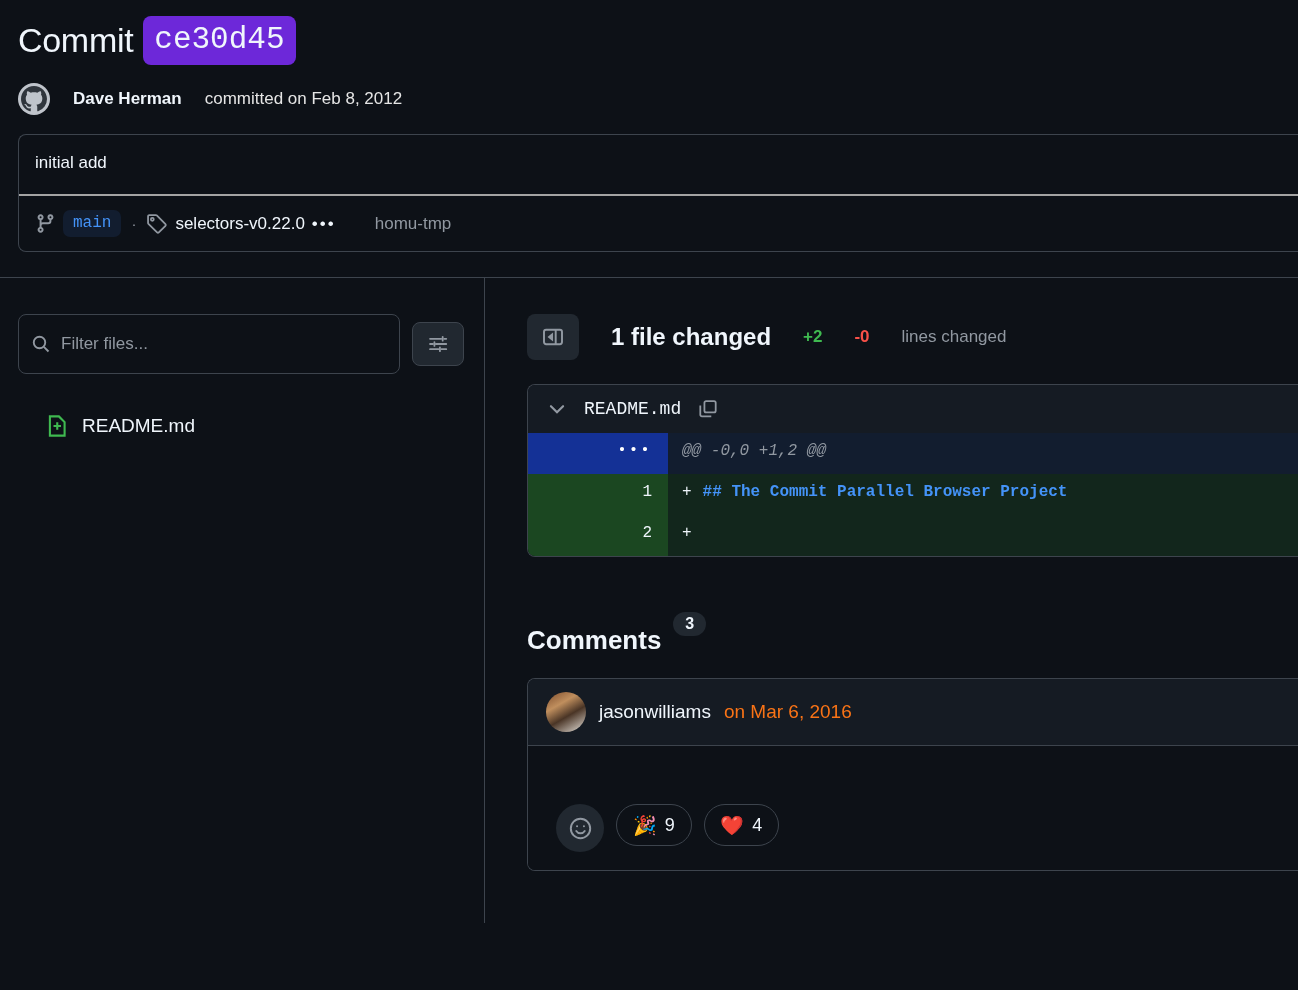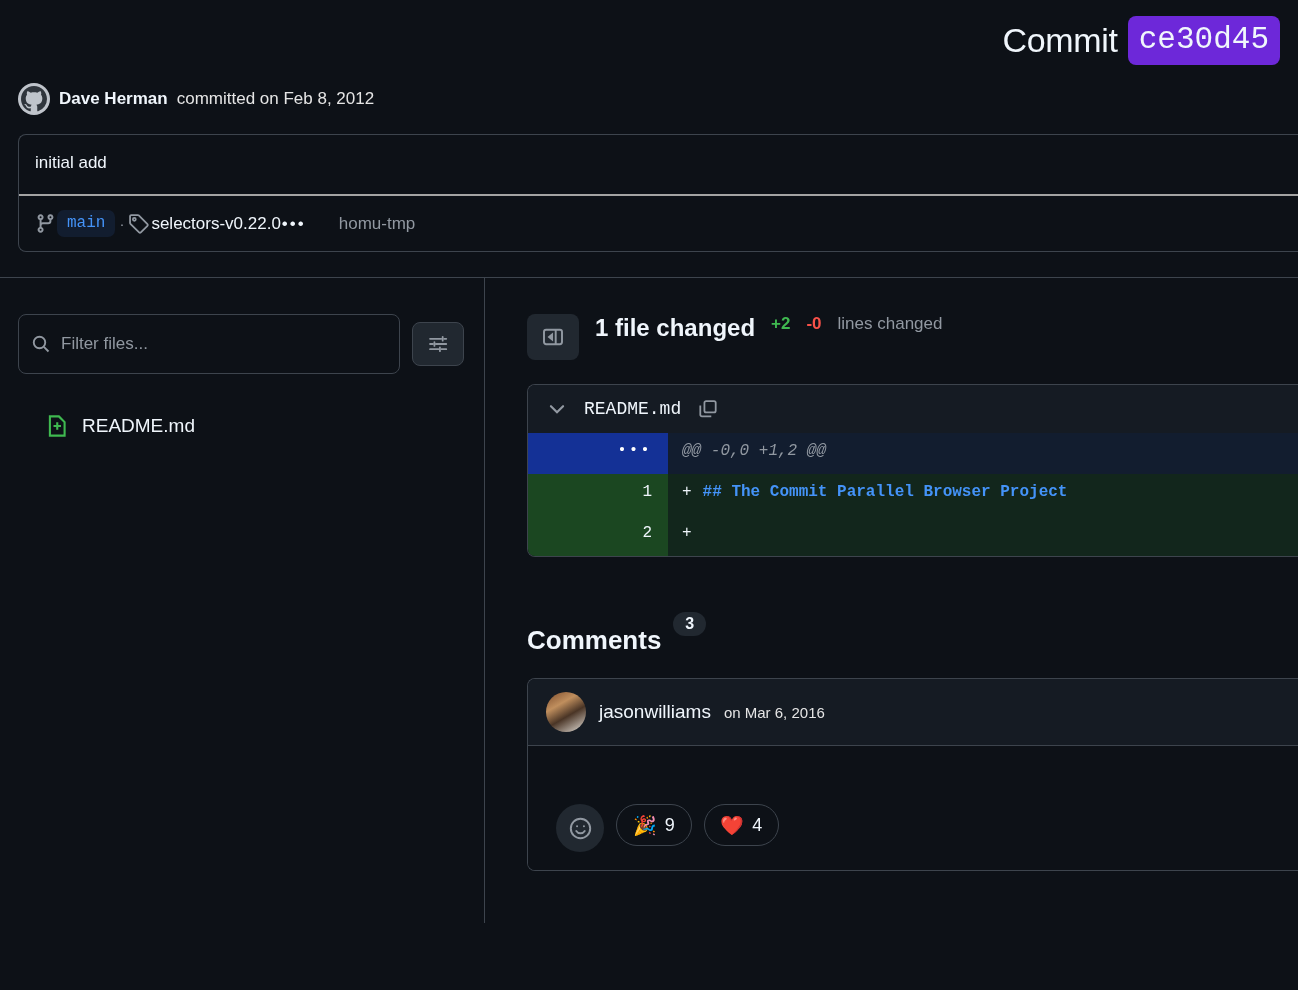--- a/index.html
+++ b/index.html
@@ -8,30 +8,30 @@
     background: #0d1117;
     font-family: "Liberation Sans", sans-serif;
     color: #f0f6fc;
     overflow: hidden;
   }
 
   
   .commit-header { padding: 16px 18px 0 18px; }
   .title-row {
     display: flex; align-items: center; gap: 10px;
-    font-size: 34px; font-weight: 400; line-height: 1.2; justify-content: flex-end;
+    font-size: 34px; font-weight: 400; line-height: 1.2;
   }
   .title-word { color: #f0f6fc; letter-spacing: -0.3px; }
   .sha-chip {
     font-family: "Liberation Mono", monospace;
     font-size: 31px; background: #6d28d9; color: #f0f6fc;
     border-radius: 8px; padding: 5px 11px 7px 11px;
   }
   .author-row {
-    display: flex; align-items: center; gap: 9px;
+    display: flex; align-items: center; gap: 23px;
     margin-top: 18px; font-size: 17px;
   }
   .gh-avatar {
     width: 32px; height: 32px; border-radius: 50%;
     background: #bfc4cb; display: flex; align-items: center;
     justify-content: center; flex: 0 0 auto; overflow: hidden;
   }
   .gh-avatar svg { width: 26px; height: 26px; }
   .author-name { font-weight: bold; color: #f0f6fc; }
   .author-meta { color: #e5e5e5; }
@@ -43,21 +43,21 @@
     border-radius: 8px 0 0 8px; border-right: none;
     background: #0d1117; width: 1281px;
   }
   .msg-body {
     padding: 18px 16px 21px 16px;
     font-family: Liberation Sans, sans-serif;
     font-size: 17px; color: #f0f6fc;
     border-bottom: 2px solid #a3a3a3;
   }
   .msg-meta {
-    display: flex; align-items: center; gap: 1px;
+    display: flex; align-items: center; gap: 7px;
     padding: 14px 16px; font-size: 17px; color: #f0f6fc; text-align: center;
   }
   .icon { display: inline-flex; align-items: center; justify-content: center; }
   .icon svg { display: block; }
   .branch-chip {
     background: #121d2f; color: #4493f8; border-radius: 7px;
     padding: 4px 10px 5px 10px;
     font-family: "Liberation Mono", monospace; font-size: 16px;
   }
   .dot-sep { color: #9198a1; font-size: 15px; padding: 0 3px; }
@@ -89,21 +89,21 @@
     border-radius: 8px; background: #212830;
     display: flex; align-items: center; justify-content: center;
   }
   .file-row {
     display: flex; align-items: center; gap: 12px;
     margin: 40px 0 0 28px; font-size: 19px; color: #f0f6fc;
   }
 
   
   .main { flex: 1; padding: 36px 0 0 42px; overflow: hidden; }
-  .files-head { display: flex; align-items: flex-start; gap: 16px; }
+  .files-head { display: flex; align-items: center; gap: 32px; }
   .collapse-btn {
     width: 52px; height: 46px; background: #212830;
     border-radius: 8px; display: flex; align-items: center; justify-content: center;
   }
   .files-title { font-size: 24px; font-weight: bold; color: #f0f6fc; }
   .add-count { color: #3fb950; font-weight: bold; font-size: 17px; }
   .del-count { color: #f85149; font-weight: bold; font-size: 17px; }
   .lines-changed { color: #9198a1; font-size: 17px; }
 
   .diff-card {
@@ -146,21 +146,21 @@
   .comment-head {
     background: #151b23; display: flex; align-items: center; gap: 13px;
     padding: 13px 18px; border-bottom: 1px solid #3d444d;
   }
   .avatar-photo {
     width: 40px; height: 40px; border-radius: 50%; flex: 0 0 auto;
     background: linear-gradient(150deg,#7b4a2a 0%,#c08f5e 32%,#4a3526 58%,#e8e4dd 100%);
     overflow: hidden;
   }
   .comment-user { font-size: 19px; color: #f0f6fc; }
-  .comment-date { font-size: 15px; color: #e5e5e5; }
+  .comment-date { font-size: 19px; color: #f97316; }
   .comment-body { padding: 26px 18px 18px 28px; background: #0d1117; }
   .comment-text { font-size: 20px; color: #f0f6fc; }
   .reactions { display: flex; gap: 12px; margin-top: 32px; }
   .react-pill {
     height: 42px; border: 1px solid #3d444d; border-radius: 21px;
     display: flex; align-items: center; gap: 8px; padding: 0 16px;
     font-size: 18px; color: #f0f6fc; background: #0d1117;
   }
   .react-smiley {
     width: 48px; height: 48px; border-radius: 50%; border: none;

